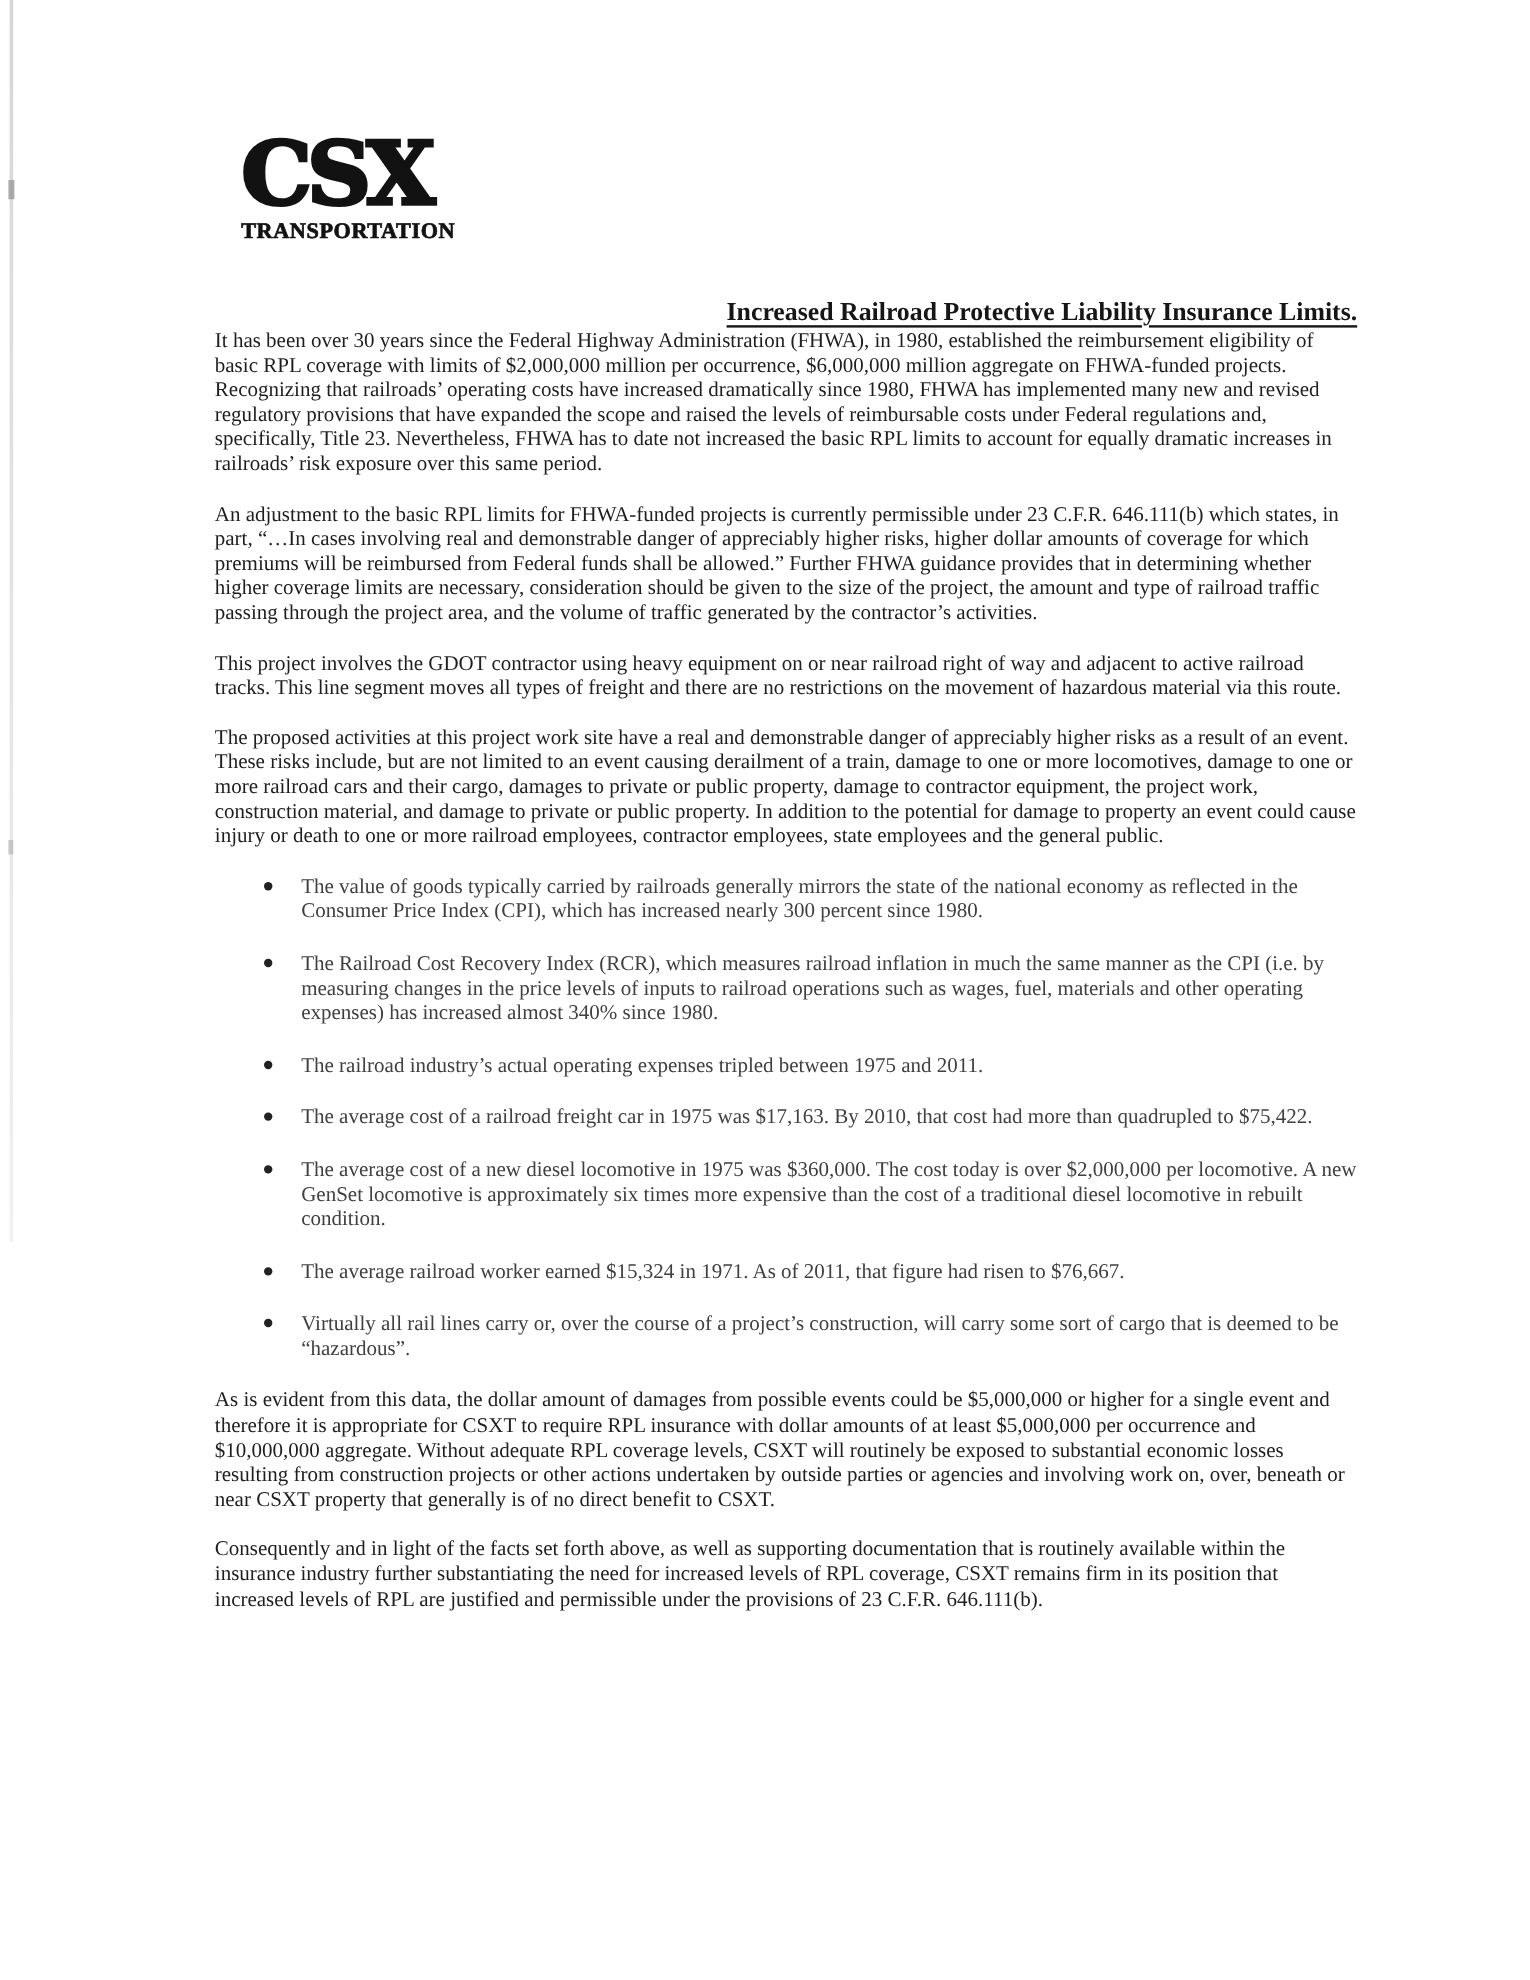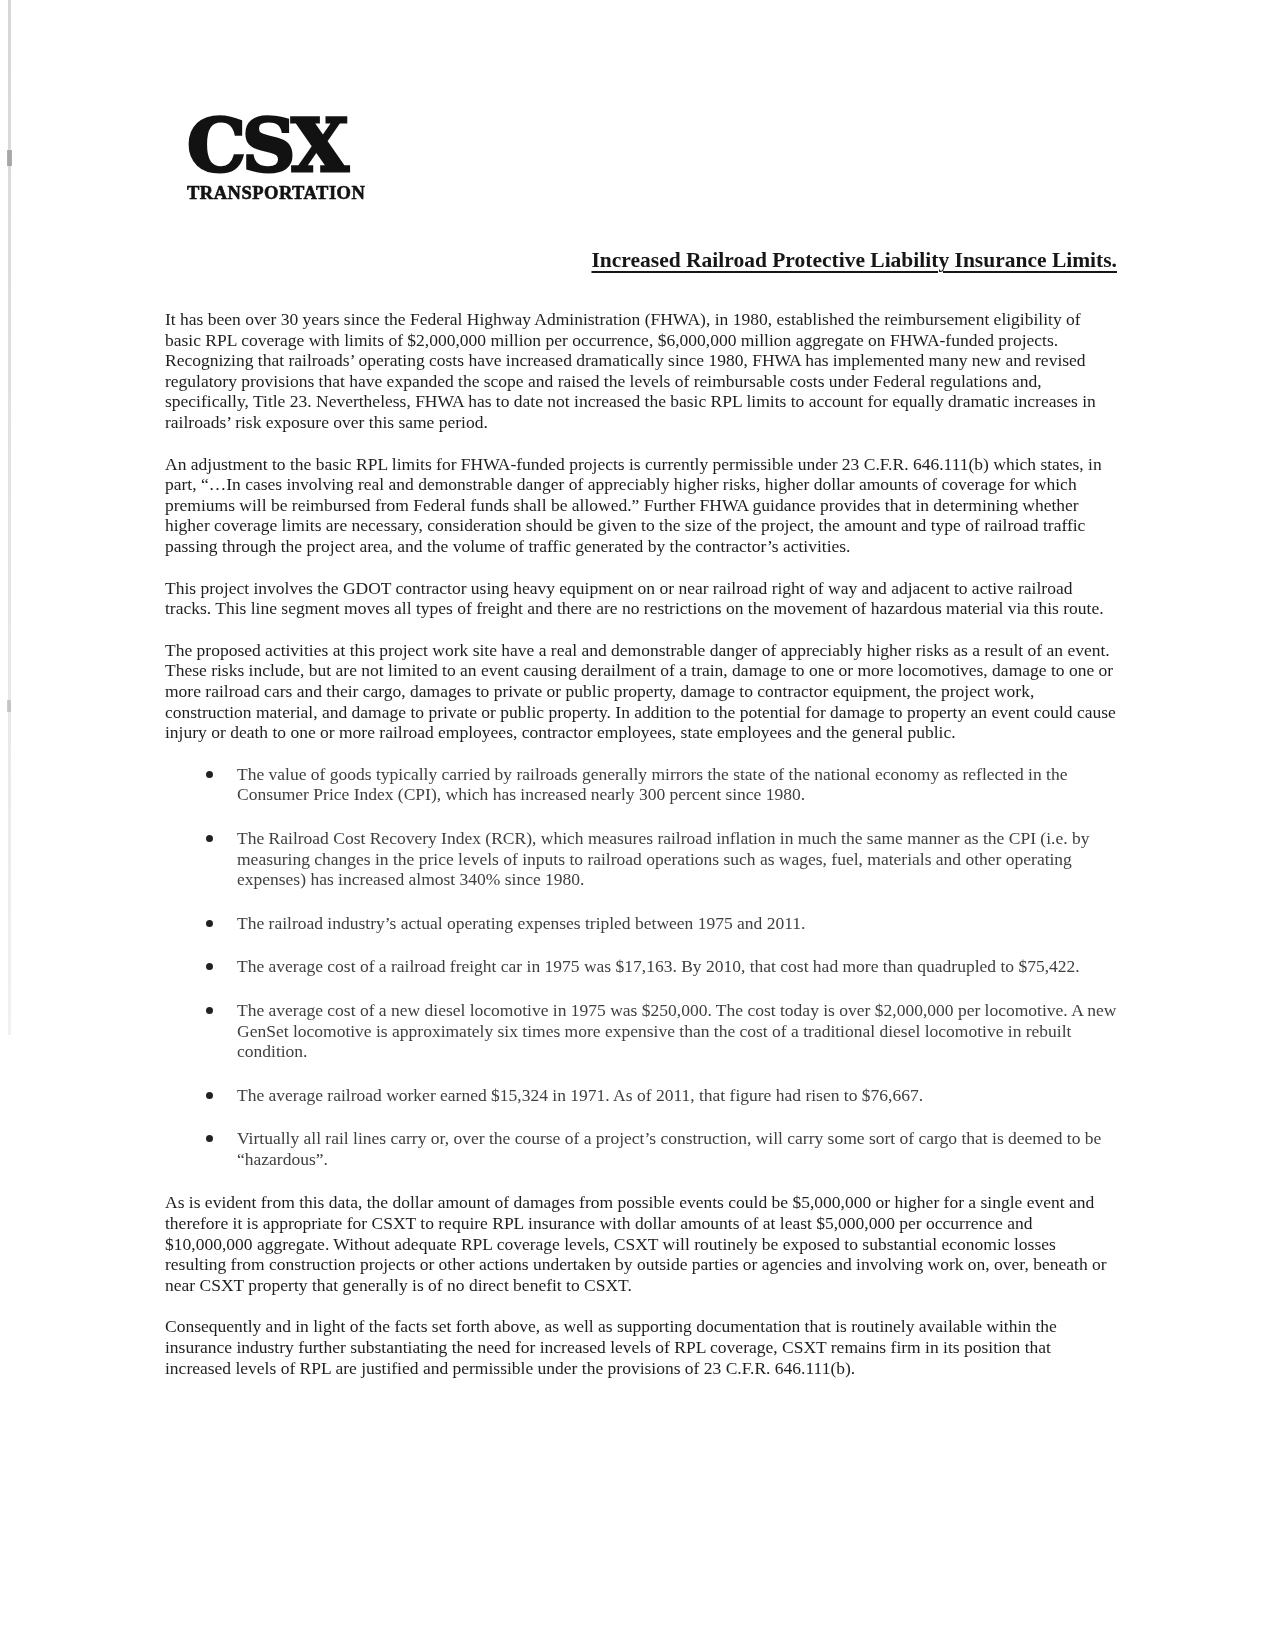--- a/index.html
+++ b/index.html
@@ -39,21 +39,21 @@
     position: absolute;
     left: 7px;
     top: 700px;
     width: 4px;
     height: 12px;
     background: #b5b5b5;
     opacity: 0.7;
   }
   .content {
     position: absolute;
-    left: 165px;
+    left: 179px;
     top: 112px;
     width: 952px;
   }
   .logo {
     margin-left: 22px;
     width: 230px;
   }
   .logo-csx {
     font-family: "DejaVu Serif", serif;
     font-weight: bold;
@@ -84,21 +84,20 @@
     text-decoration-thickness: 2px;
     text-underline-offset: 4px;
   }
   .body-text p {
     margin: 0 0 21px 0;
     font-size: 17.5px;
     line-height: 20.6px;
     color: #1e1e1e;
   }
   .body-text p.first {
-    margin-top: 36px;
   }
   ul.factors {
     list-style: none;
     margin: 3px 0 14px 0;
     padding: 0;
   }
   ul.factors li {
     position: relative;
     padding-left: 72px;
     margin-bottom: 23px;
@@ -152,21 +151,21 @@
         <li>
           <span class="bullet"></span>
           <span>The railroad industry’s actual operating expenses tripled between 1975 and 2011.</span>
         </li>
         <li>
           <span class="bullet"></span>
           <span>The average cost of a railroad freight car in 1975 was $17,163.  By 2010, that cost had more than quadrupled to $75,422.</span>
         </li>
         <li>
           <span class="bullet"></span>
-          <span>The average cost of a new diesel locomotive in 1975 was $250,000.  The cost today is over $2,000,000 per locomotive.  A new GenSet locomotive is approximately six times more expensive than the cost of a traditional diesel locomotive in rebuilt condition.</span>
+          <span>The average cost of a new diesel locomotive in 1975 was $360,000.  The cost today is over $2,000,000 per locomotive.  A new GenSet locomotive is approximately six times more expensive than the cost of a traditional diesel locomotive in rebuilt condition.</span>
         </li>
         <li>
           <span class="bullet"></span>
           <span>The average railroad worker earned $15,324 in 1971.  As of 2011, that figure had risen to $76,667.</span>
         </li>
         <li>
           <span class="bullet"></span>
           <span>Virtually all rail lines carry or, over the course of a project’s construction, will carry some sort of cargo that is deemed to be “hazardous”.</span>
         </li>
       </ul>

